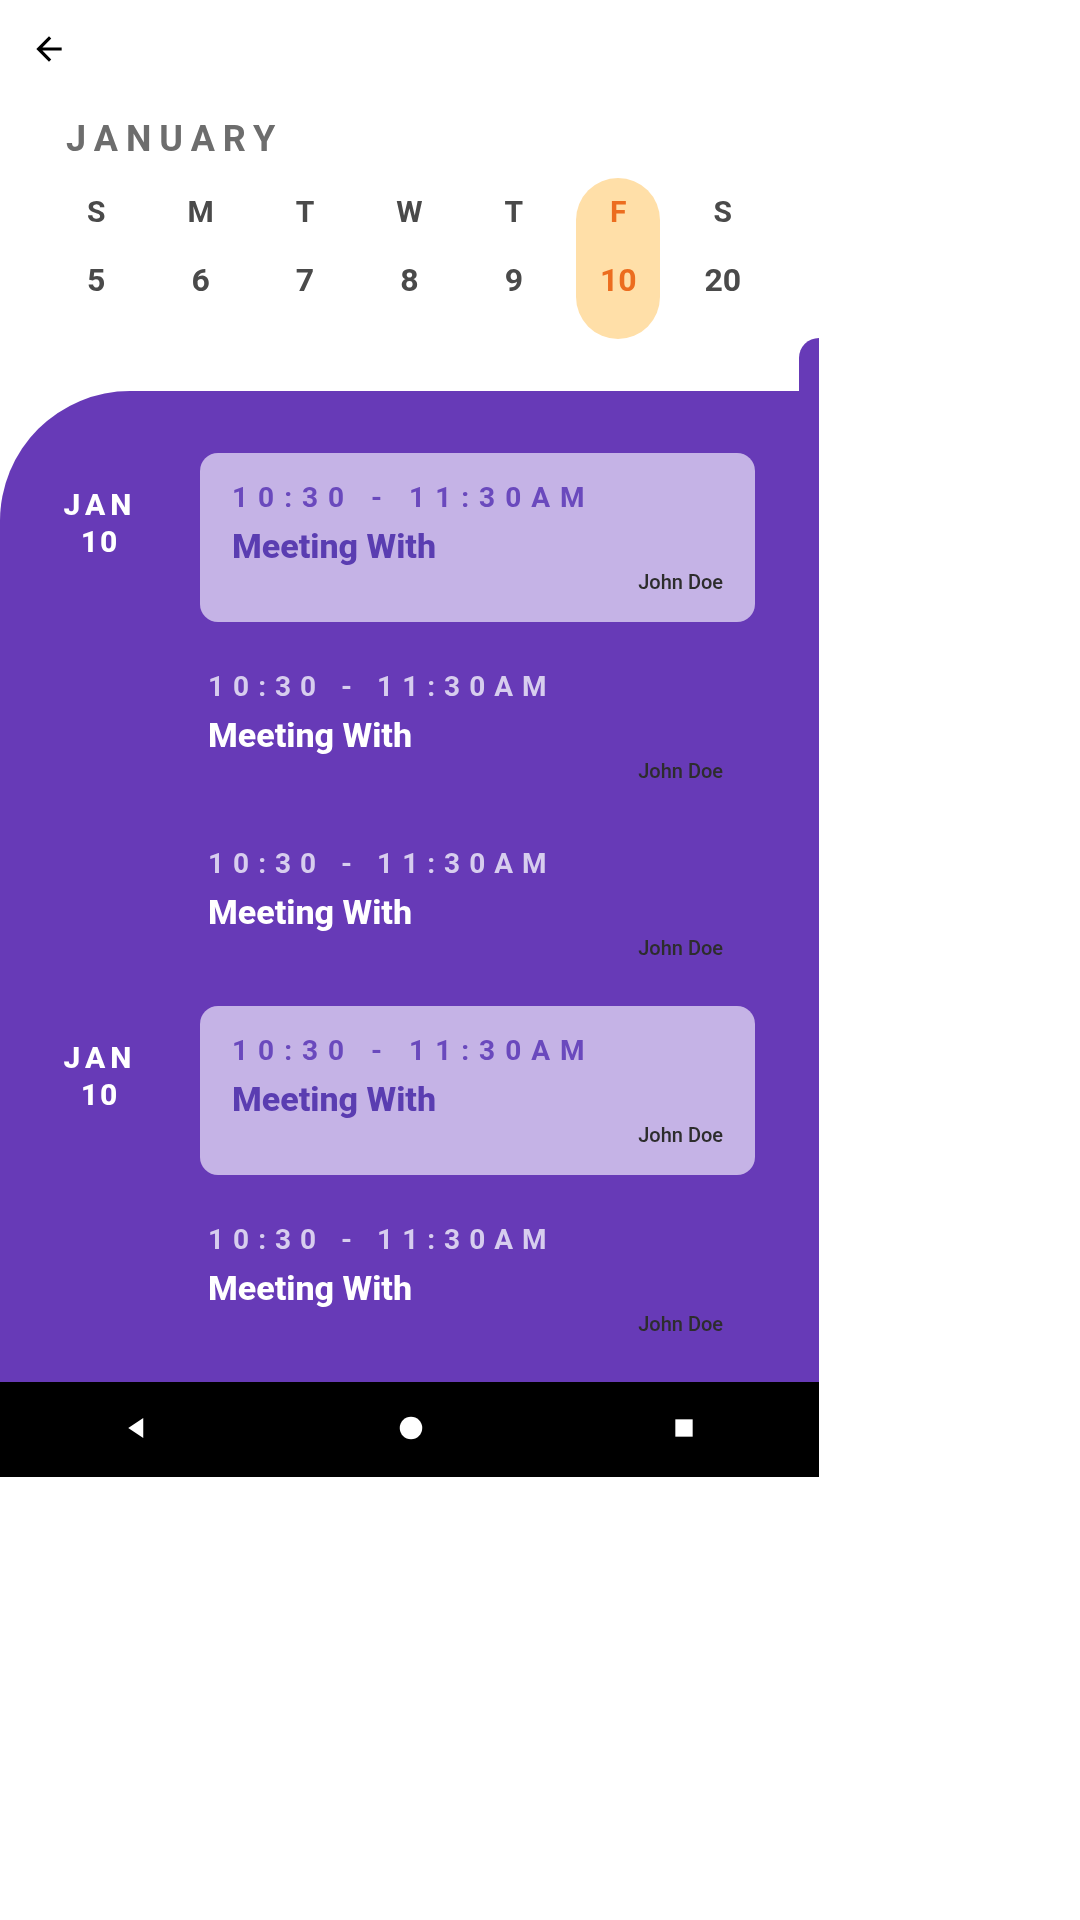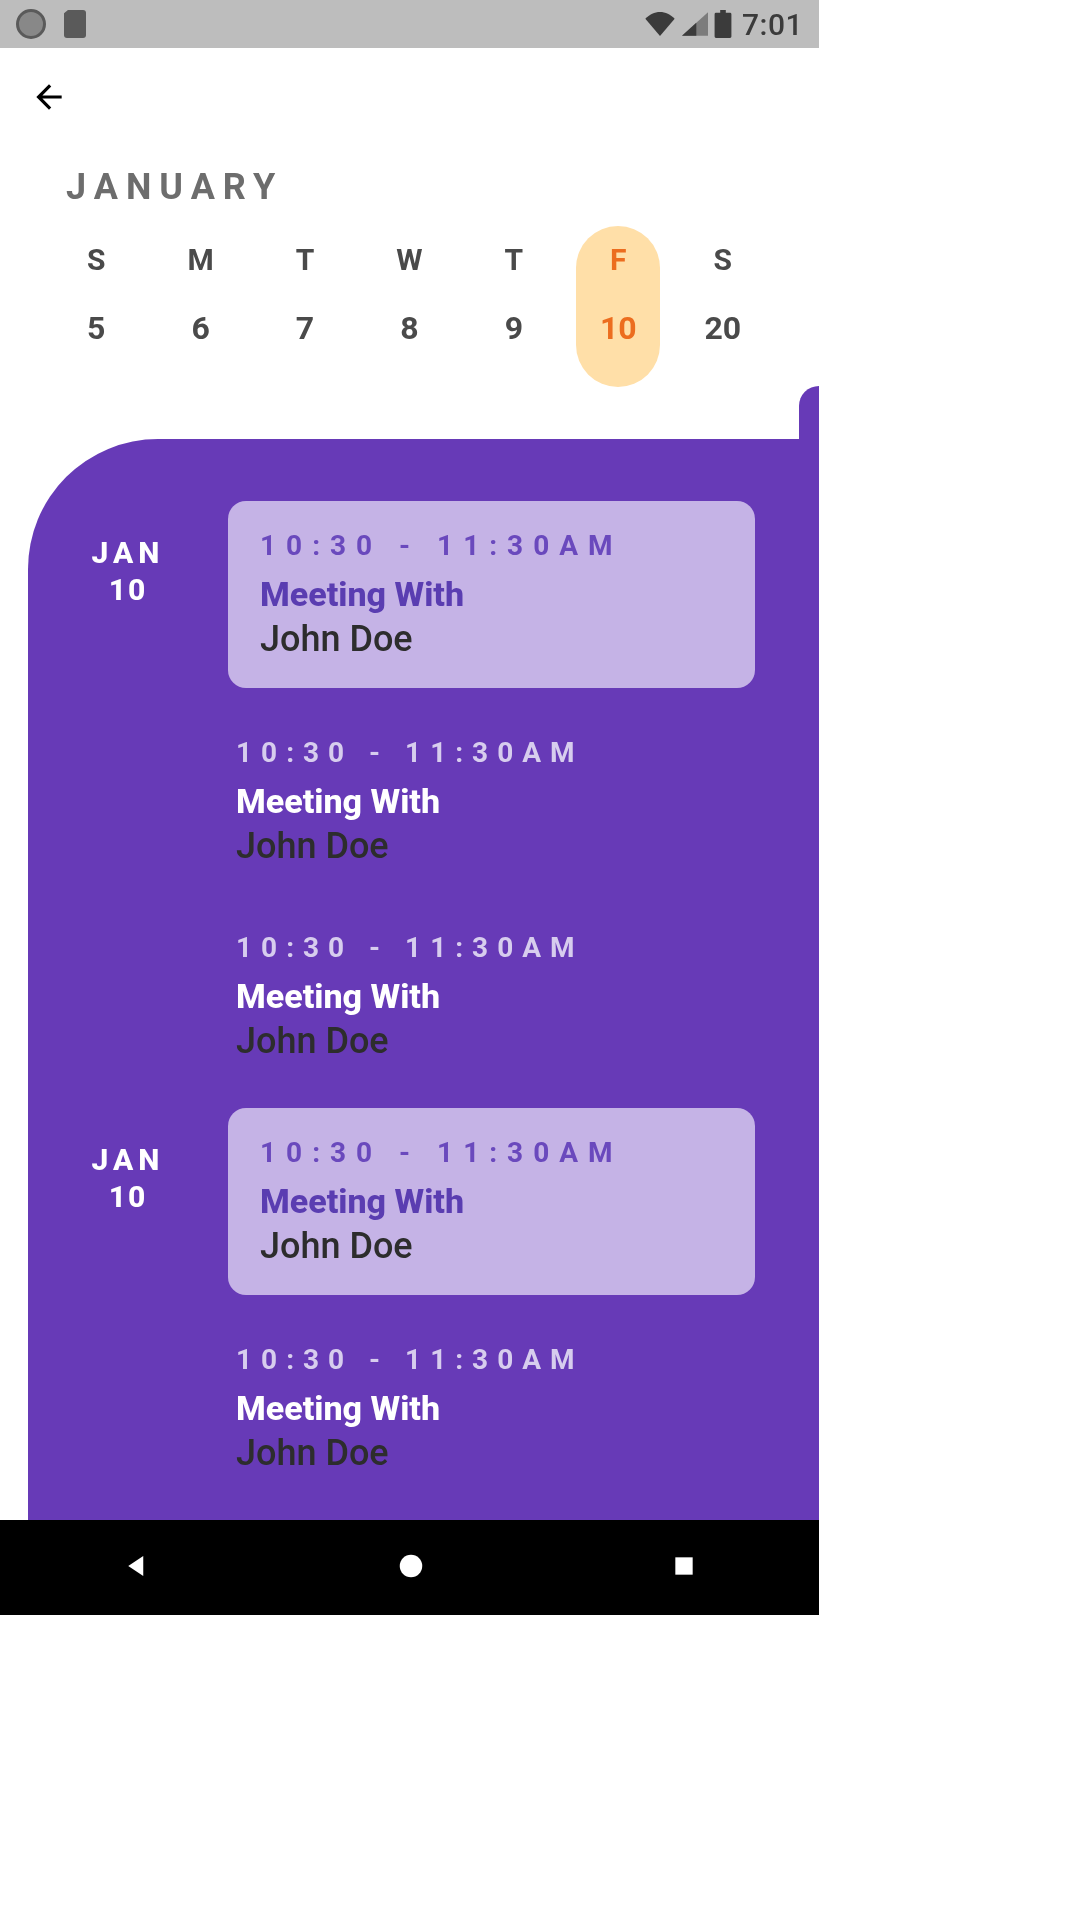--- a/index.html
+++ b/index.html
@@ -87,21 +87,21 @@
     position:absolute;
     right:0;
     top:160px;
     width:20px;
     height:297px;
     background:#673ab7;
     border-top-left-radius: 20px;
   }
 
   
-  .panel-wrapper { position: relative; padding-left: 28px; }
+  .panel-wrapper { position: relative; }
   .panel {
     background: #673ab7;
     border-top-left-radius: 130px;
     padding: 62px 64px 0 0;
     min-height: 910px;
   }
 
   .event-group { display: flex; }
   .date-col {
     width: 200px;
@@ -133,66 +133,41 @@
     letter-spacing: 10px;
   }
   .card.highlight .ev-time { color: #6a49bd; }
   .card.plain .ev-time { color: #d7cdee; letter-spacing: 9px; }
   .ev-title {
     font-size: 34px; font-weight: 800; margin-top: 12px;
   }
   .card.highlight .ev-title { color: #5a3db1; }
   .card.plain .ev-title { color: #ffffff; }
   .ev-person {
-    font-size: 36px; font-weight: 500; margin-top: 4px; color: #2d2d2d;
+    font-size: 20px; font-weight: 500; margin-top: 4px; color: #2d2d2d; text-align: right;
   }
   .card.plain .ev-person { color: #2d2d2d; }
 
   .gap { height: 30px; }
 
   
   .nav {
     background:#000;
     height:95px;
     display:flex;
     justify-content:space-around;
     align-items:center;
   }
   .nav svg { fill:#fff; }
 </style>
 </head>
 <body>
 
 <div class="screen">
 
-  <div class="status">
-    <div class="status-left">
-      <span class="status-circle"></span>
-      <span class="status-sd"></span>
-    </div>
-    <div class="status-right">
-      <span class="wifi">
-        <svg width="32" height="24" viewBox="0 0 24 18">
-            <path fill="#3b3b3b" d="M12 18L1 5C4 2 8 0 12 0s8 2 11 5L12 18z"></path>
-          </svg>
-      </span>
-      <span class="cell">
-        <svg width="26" height="24" viewBox="0 0 20 18">
-            <path fill="#3b3b3b" d="M0 18L20 18 20 0z" opacity="0.5"></path>
-            <path fill="#3b3b3b" d="M0 18L11 18 11 8z"></path>
-          </svg>
-      </span>
-      <span class="batt">
-        <svg width="18" height="28" viewBox="0 0 12 20">
-            <path fill="#3b3b3b" d="M4 0h4v2h3a1 1 0 011 1v16a1 1 0 01-1 1H1a1 1 0 01-1-1V3a1 1 0 011-1h3V0z"></path>
-          </svg>
-      </span>
-      <span class="status-time">7:01</span>
-    </div>
-  </div>
 
   <div class="header">
     <span class="back-arrow">
       <svg viewBox="0 0 24 24">
           <path fill="#000" d="M20 11H7.83l5.59-5.59L12 4l-8 8 8 8 1.41-1.41L7.83 13H20v-2z"></path>
         </svg>
     </span>
   </div>
 
   <div class="month-title">JANUARY</div>

